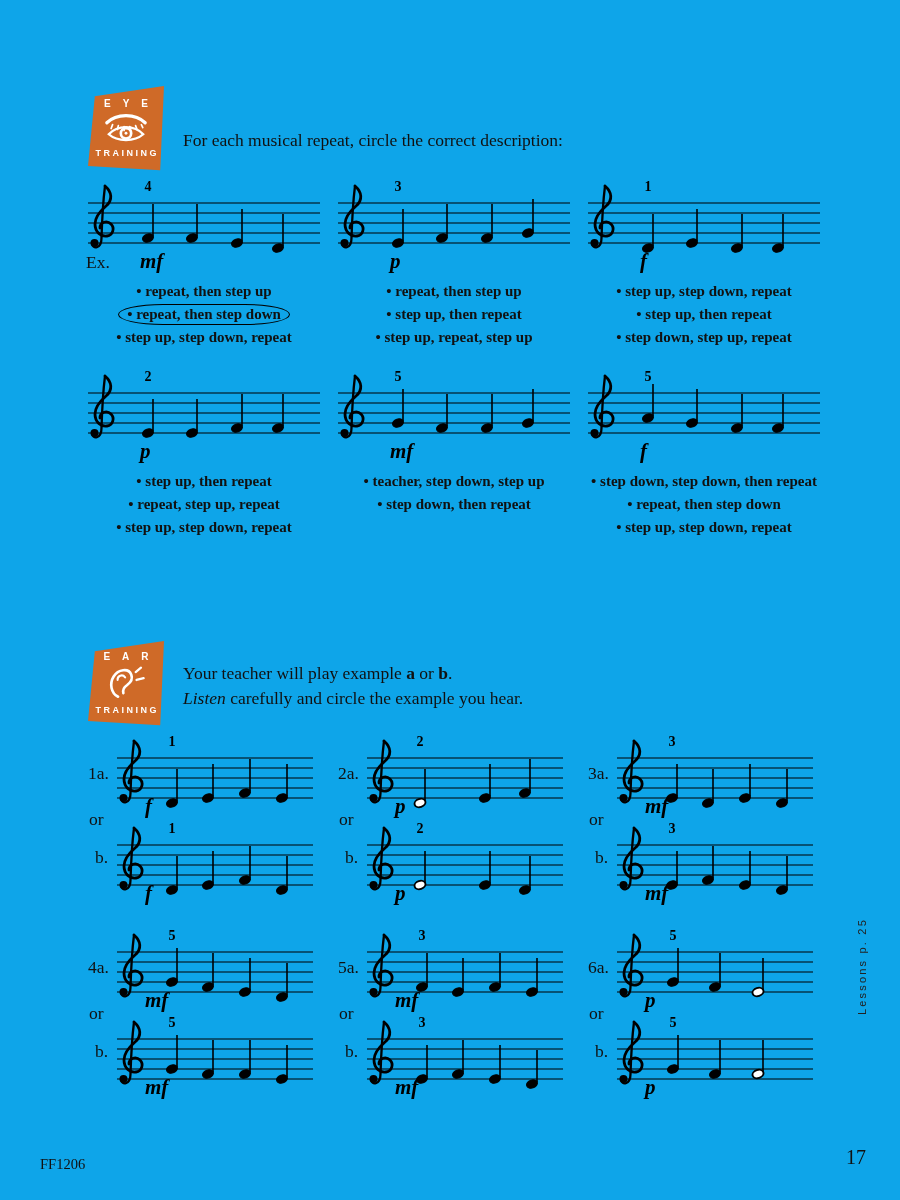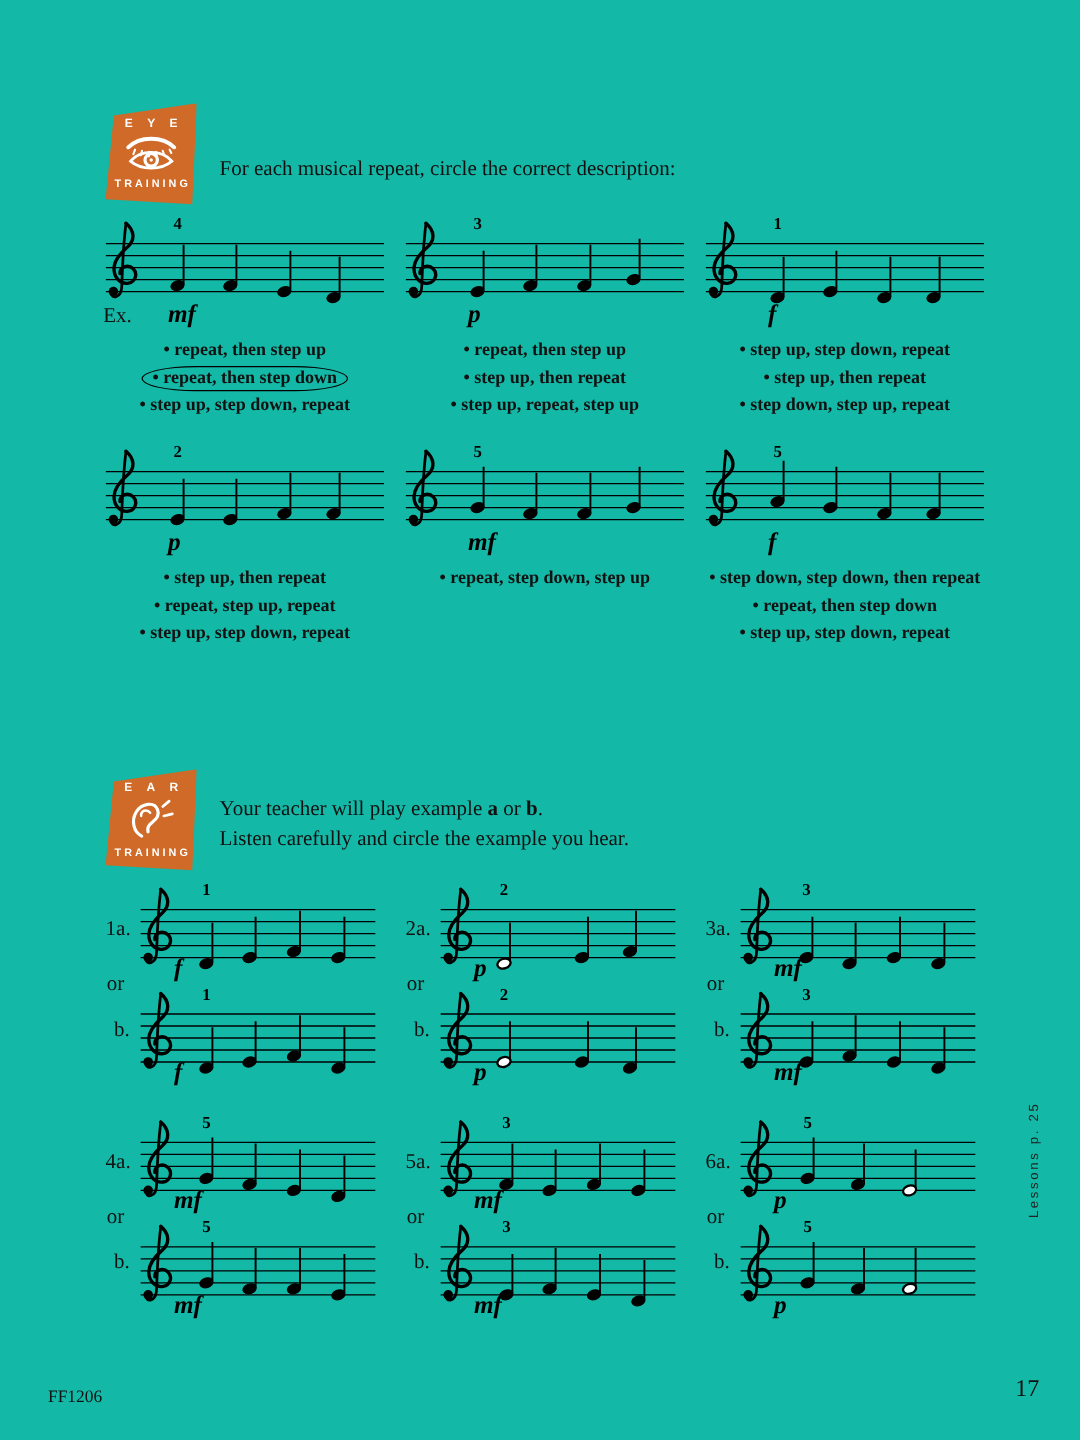--- a/index.html
+++ b/index.html
@@ -1,16 +1,16 @@
 <!DOCTYPE html>
 <html><head>
 <meta charset="utf-8">
 <style>
   html,body{margin:0;padding:0;background:#fff;}
-  .page{position:relative;width:900px;height:1200px;background:#14b8a6;overflow:hidden;
+  .page{position:relative;width:900px;height:1200px;background:#0ea5e9;overflow:hidden;
         font-family:"Liberation Serif",serif;color:#111;}
   .badge{position:absolute;width:76px;height:86px;background:#CF6A28;
          clip-path:polygon(9% 12%,100% 0%,95% 98%,0% 93%);
          display:flex;flex-direction:column;align-items:center;justify-content:center;
          gap:3px;box-sizing:border-box;padding:10px 4px 12px;}
   #badgeEye{left:88px;top:86px;}
   #badgeEar{left:88px;top:641px;}
   .badge-word{color:#fff;font-family:"Liberation Sans",sans-serif;font-weight:bold;white-space:nowrap;}
   .badge-word.top{font-size:10px;letter-spacing:12px;margin-right:-12px;}
   .badge-word.bot{font-size:9px;letter-spacing:2.5px;margin-right:-2.5px;}
@@ -171,21 +171,22 @@
           <text x="52" y="90" font-family="&quot;Liberation Serif&quot;,serif" font-size="21" font-weight="bold" font-style="italic" fill="#000">mf</text>
           <line x1="65" y1="53" x2="65" y2="21" stroke="#000" stroke-width="1.6"></line>
           <ellipse cx="60" cy="55" rx="5.6" ry="4" transform="rotate(-18 60 55)" fill="#000" stroke="#000" stroke-width="1"></ellipse>
           <line x1="109" y1="58" x2="109" y2="26" stroke="#000" stroke-width="1.6"></line>
           <ellipse cx="104" cy="60" rx="5.6" ry="4" transform="rotate(-18 104 60)" fill="#000" stroke="#000" stroke-width="1"></ellipse>
           <line x1="154" y1="58" x2="154" y2="26" stroke="#000" stroke-width="1.6"></line>
           <ellipse cx="149" cy="60" rx="5.6" ry="4" transform="rotate(-18 149 60)" fill="#000" stroke="#000" stroke-width="1"></ellipse>
           <line x1="195" y1="53" x2="195" y2="21" stroke="#000" stroke-width="1.6"></line>
           <ellipse cx="190" cy="55" rx="5.6" ry="4" transform="rotate(-18 190 55)" fill="#000" stroke="#000" stroke-width="1"></ellipse>
         </svg><div class="options">
-          <div class="opt-line"><span>• repeat, step down, step up</span></div>
+          <div class="opt-line"><span>• teacher, step down, step up</span></div>
+          <div class="opt-line"><span>• step down, then repeat</span></div>
         </div></div>
       <div class="eye-cell"><svg width="232" height="98" viewBox="0 0 232 98">
           <line x1="0" y1="25" x2="232" y2="25" stroke="#000" stroke-width="1.1"></line>
           <line x1="0" y1="35" x2="232" y2="35" stroke="#000" stroke-width="1.1"></line>
           <line x1="0" y1="45" x2="232" y2="45" stroke="#000" stroke-width="1.1"></line>
           <line x1="0" y1="55" x2="232" y2="55" stroke="#000" stroke-width="1.1"></line>
           <line x1="0" y1="65" x2="232" y2="65" stroke="#000" stroke-width="1.1"></line>
           <path d="M17 8 C24 14 25 22 18 28 C10 35 7 40 7 46 C7 54 13 59 19 58 C25 57 27 50 23 46 C19 42 12 44 12 50" fill="none" stroke="#000" stroke-width="2.8" stroke-linecap="round"></path>
           <path d="M17 8 C15 24 14 44 13.5 60 C13.5 71 4 72 4.5 65" fill="none" stroke="#000" stroke-width="2.3" stroke-linecap="round"></path>
           <circle cx="6.5" cy="65" r="4" fill="#000"></circle>
@@ -214,21 +215,21 @@
     <svg class="badge-icon" viewBox="0 0 44 42" width="40" height="38">
       <path d="M13 36 C5 32 3 21 8 13 C13 5 25 3 28 11 C30 16 27 20 23 23 C20 25 18 28 19 32" stroke="#fff" stroke-width="3" fill="none" stroke-linecap="round"></path>
       <path d="M21 14 C18 10 12 12 12.5 17" stroke="#fff" stroke-width="2.4" fill="none" stroke-linecap="round"></path>
       <path d="M33 8 L39 3 M34 17 L42 15" stroke="#fff" stroke-width="2.6" fill="none" stroke-linecap="round"></path>
     </svg>
     <div class="badge-word bot">TRAINING</div>
   </div>
 
   <div class="instr" id="instr2">
     <div><span>Your teacher will play example </span><span style="font-weight: bold;">a</span><span> or </span><span style="font-weight: bold;">b</span><span>.</span></div>
-    <div><span style="">Listen</span><span> carefully and circle the example you hear.</span></div>
+    <div><span style="font-style: italic;">Listen</span><span> carefully and circle the example you hear.</span></div>
   </div>
 
   <div class="grid" id="earGrid">
       <div class="ear-cell">
         <div class="ear-label a-label">1a.</div>
         <div class="ear-label or-label">or</div>
         <div class="ear-label b-label">b.</div>
         <svg width="196" height="88" viewBox="0 0 196 88" class="staff-a">
           <line x1="0" y1="25" x2="196" y2="25" stroke="#000" stroke-width="1.1"></line>
           <line x1="0" y1="35" x2="196" y2="35" stroke="#000" stroke-width="1.1"></line>

